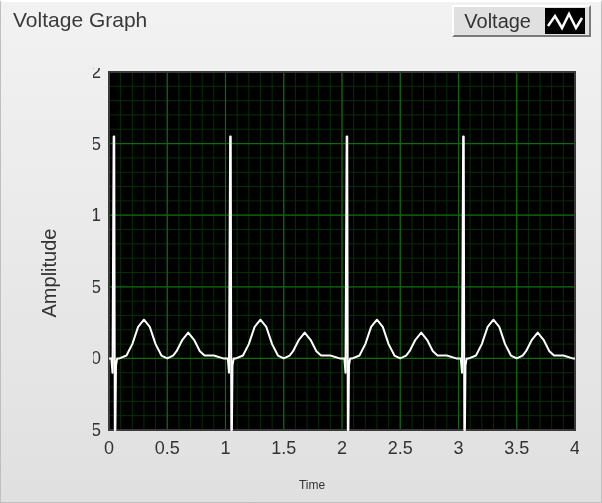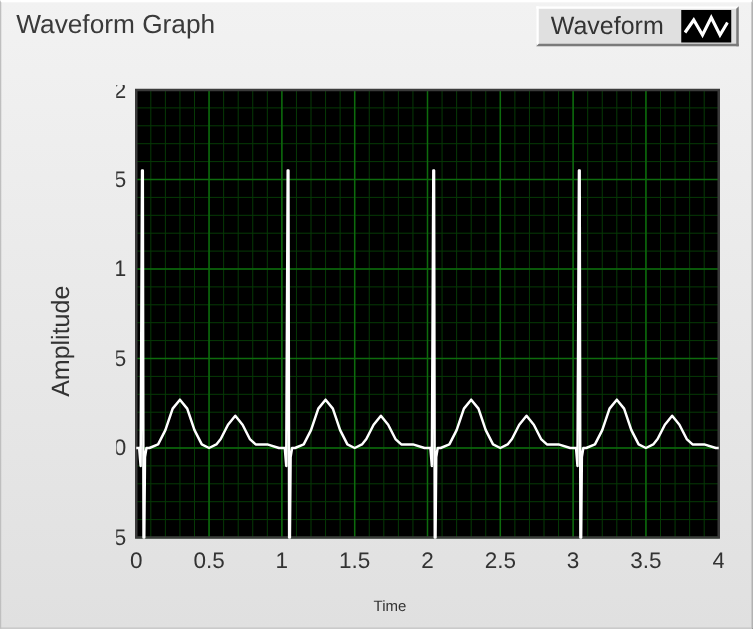--- a/index.html
+++ b/index.html
@@ -44,24 +44,24 @@
   .grid-major{stroke:#0d6b0d;stroke-width:1.2}
   .grid-minor{stroke:#063a06;stroke-width:0.8}
   .plot-border{stroke:#3a3a3a;stroke-width:2;fill:none}
   .trace{stroke:#fff;stroke-width:2;fill:none;stroke-linejoin:round}
 </style>
 </head>
 <body>
 
 <div class="panel">
 
-  <div class="title">Waveform Graph</div>
+  <div class="title">Voltage Graph</div>
 
   <div class="legend">
-    <span class="legend-name">Waveform</span>
+    <span class="legend-name">Voltage</span>
     <span class="legend-swatch">
       <svg viewBox="0 0 36 22">
         <polyline points="1,16 8,6 15,18 22,4 29,18 35,8" stroke="#fff" stroke-width="2.5" fill="none"></polyline>
       </svg>
     </span>
   </div>
 
   <div class="plot-wrap">
     <div class="ylabel">Amplitude</div>
     <div class="xlabel">Time</div>

